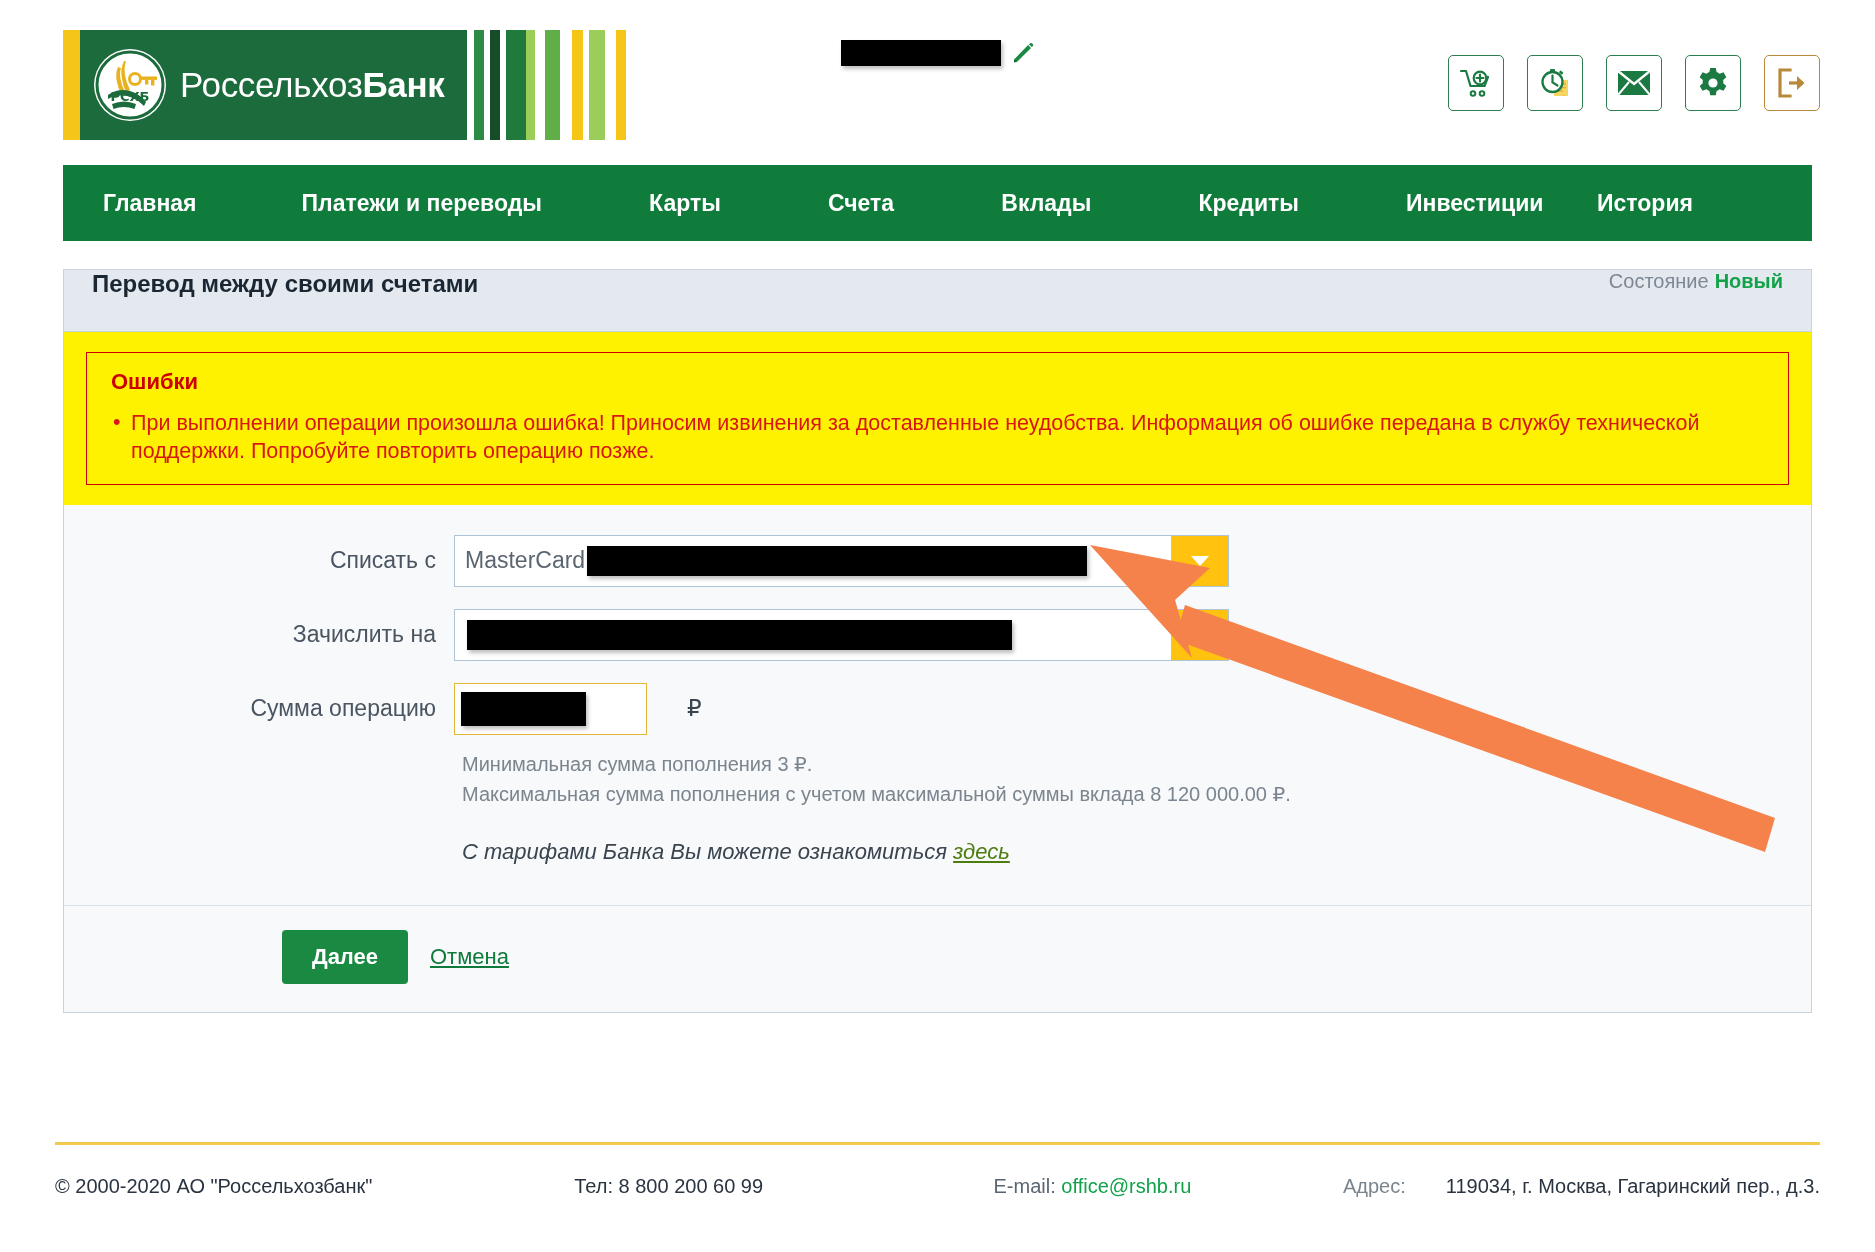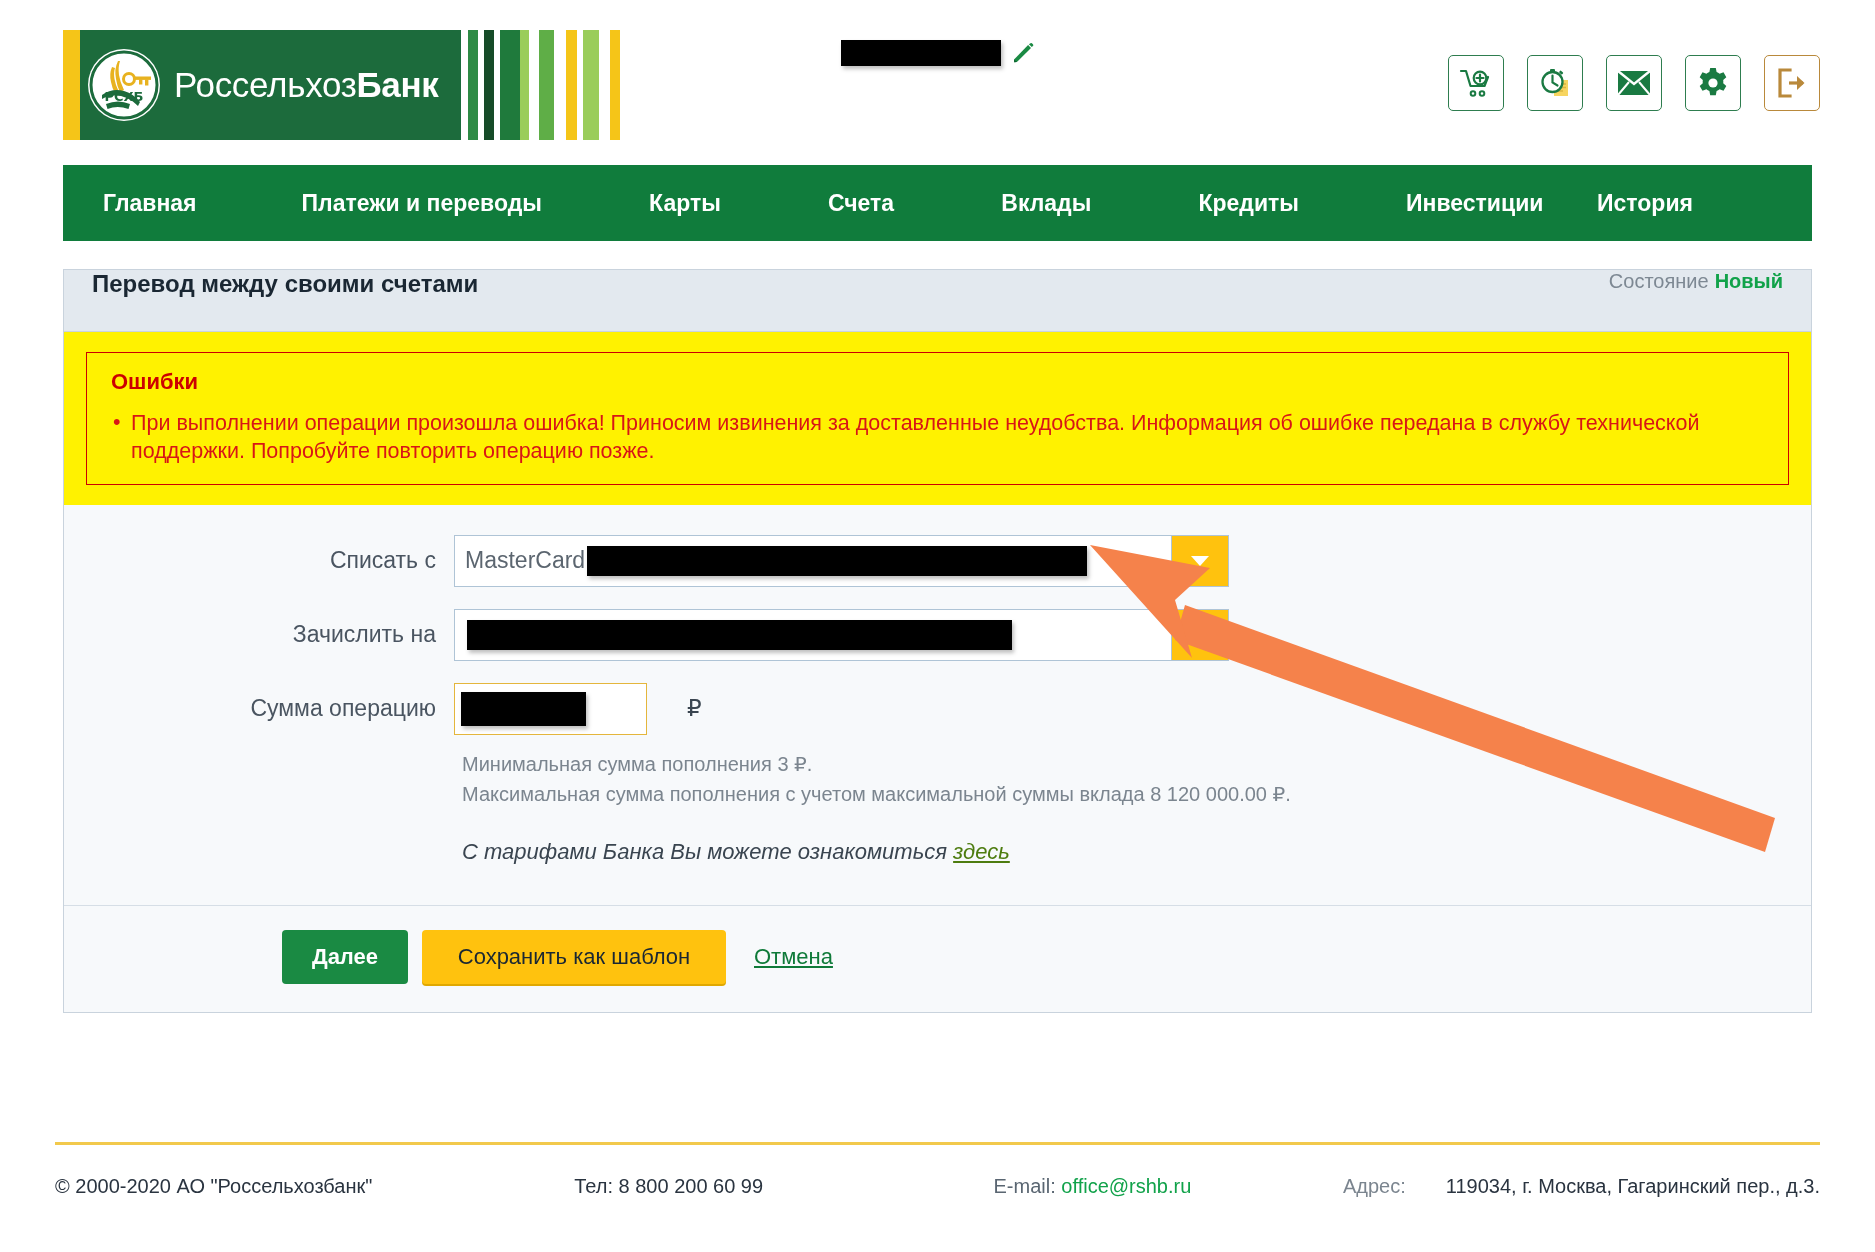--- a/index.html
+++ b/index.html
@@ -24,21 +24,21 @@
     position: absolute;
     left: 63px; top: 30px;
     height: 110px;
     display: flex;
     align-items: stretch;
   }
   .logo-yellow-edge { width: 17px; background: #F5C518; }
   .logo-green-panel {
     background: #1C6B3C;
     display: flex; align-items: center;
-    padding: 0 22px 0 8px;
+    padding: 0 22px 0 14px;
   }
   .logo-mark {
     width: 72px; height: 72px;
     border-radius: 50%;
     background: #ffffff;
     position: relative;
     flex: 0 0 auto;
     overflow: hidden;
   }
   .logo-mark svg { position: absolute; left: 0; top: 0; }
@@ -268,21 +268,21 @@
     font-style: italic;
   }
 
   
   .button-bar {
     border-top: 1px solid #D6DEE6;
     background: #F7F9FB;
     padding: 24px 0 28px 218px;
     display: flex;
     align-items: center;
-    gap: 14px;
+    gap: 8px;
   }
   .btn {
     border: none;
     border-radius: 4px;
     font-size: 22px;
     cursor: pointer;
     font-family: inherit;
     padding: 0 26px;
     height: 54px;
     display: inline-flex;
@@ -497,21 +497,20 @@
 
     <div class="tariffs">
       <span>С тарифами Банка Вы можете ознакомиться</span>
       <a href="#">здесь</a>
     </div>
 
   </div>
 
   <div class="button-bar">
     <button class="btn btn-primary">Далее</button>
-    <button class="btn btn-secondary">Сохранить как шаблон</button>
     <a class="link-cancel" href="#">Отмена</a>
   </div>
 
 </div>
 
 <div class="footer">
   <div class="footer-rule"></div>
   <div class="footer-row">
     <div class="f-copy">© 2000-2020 АО "Россельхозбанк"</div>
     <div class="f-tel">Тел: 8 800 200 60 99</div>

